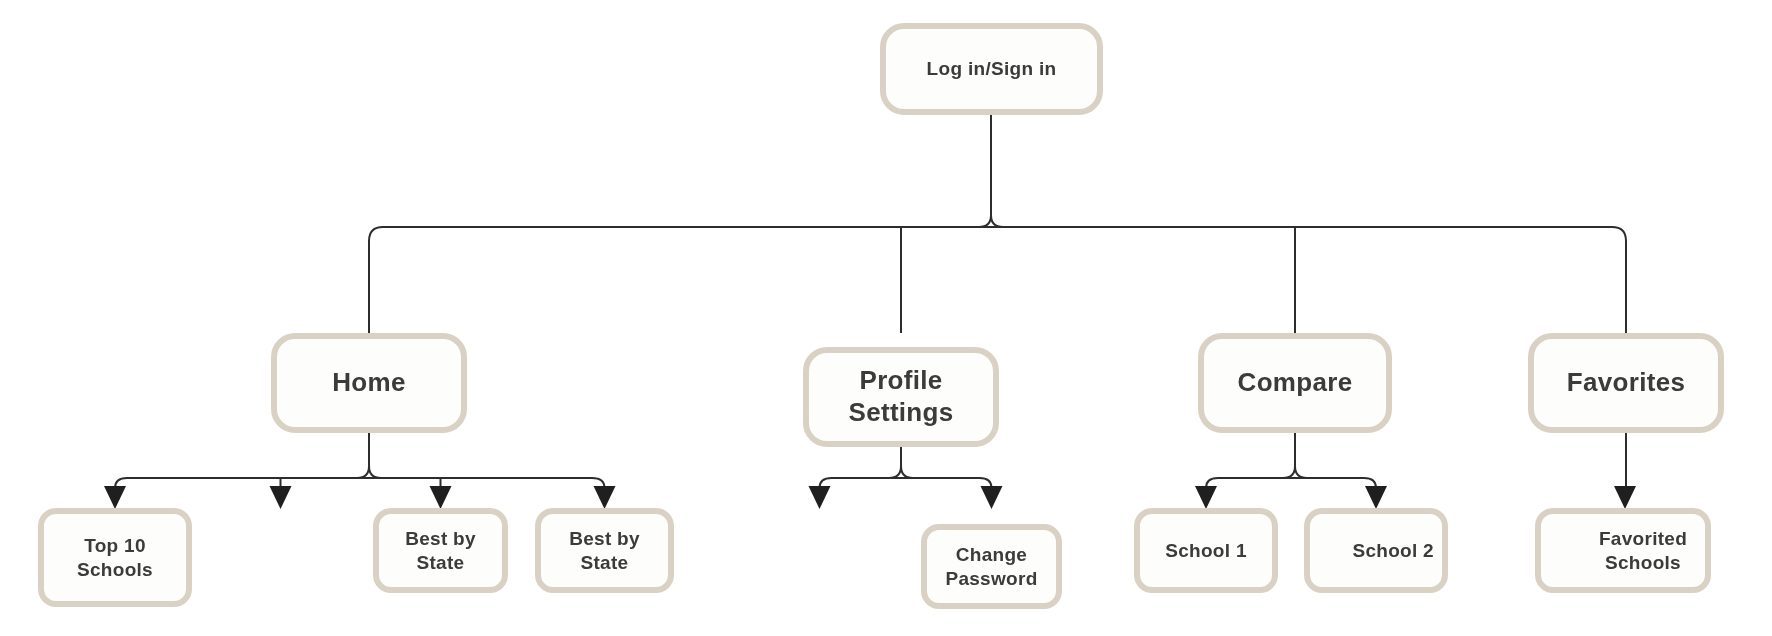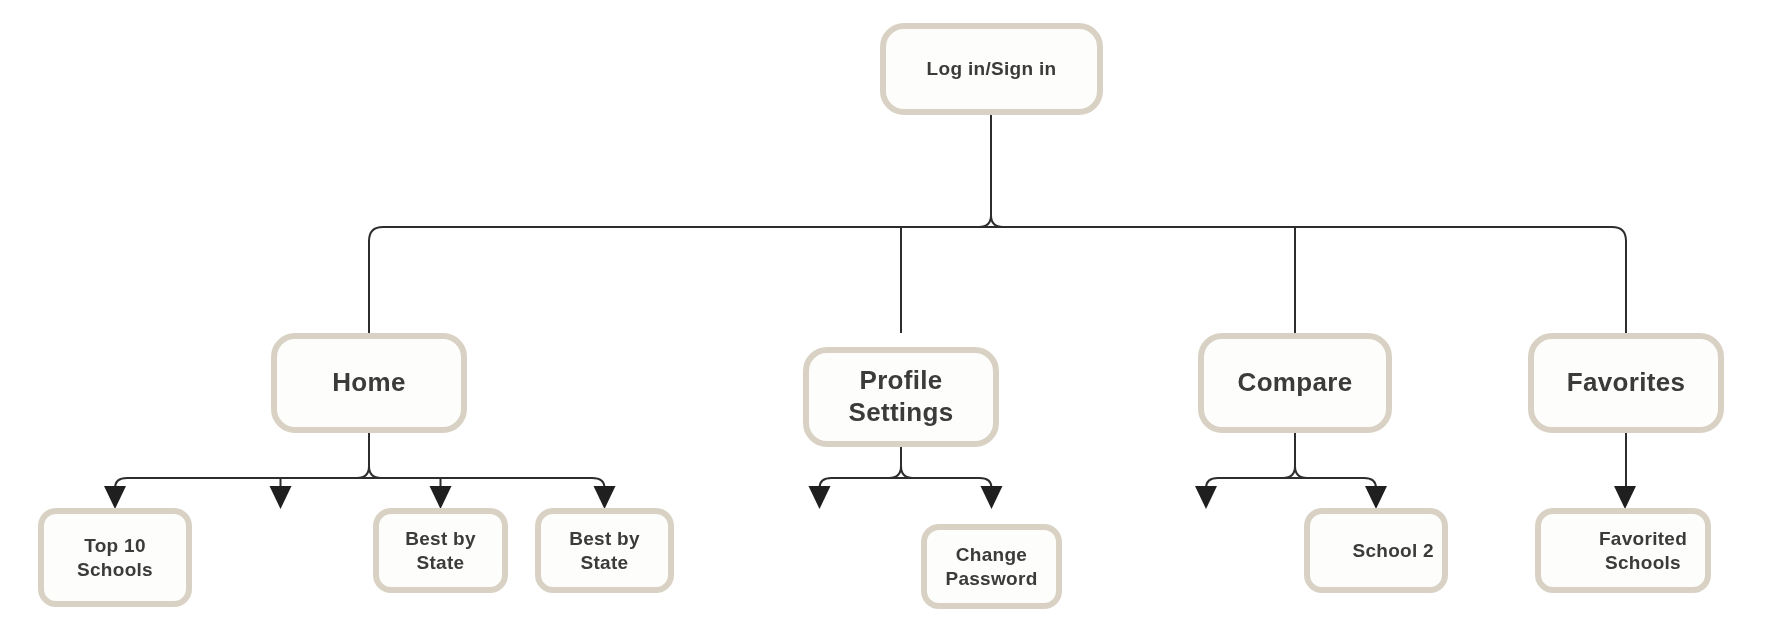--- a/index.html
+++ b/index.html
@@ -115,20 +115,23 @@
     <span>Best by State</span>
   </div>
   <div class="node lvl3" style="left:535px;top:508px;width:139px;height:85px;">
     <span>Best by State</span>
   </div>
 
   <div class="node lvl3" style="left:921px;top:508px;width:141px;height:85px;margin-top:16px;">
     <span>Change Password</span>
   </div>
 
+  <div class="node lvl3" style="left:1134px;top:508px;width:144px;height:85px;">
+    <span>School 1</span>
+  </div>
   <div class="node lvl3" style="left:1304px;top:508px;width:144px;height:85px;justify-content:flex-end;">
     <span>School 2</span>
   </div>
 
   <div class="node lvl3" style="left:1535px;top:508px;width:176px;height:85px;padding-left:48px;">
     <span>Favorited Schools</span>
   </div>
 
 </div>
 

